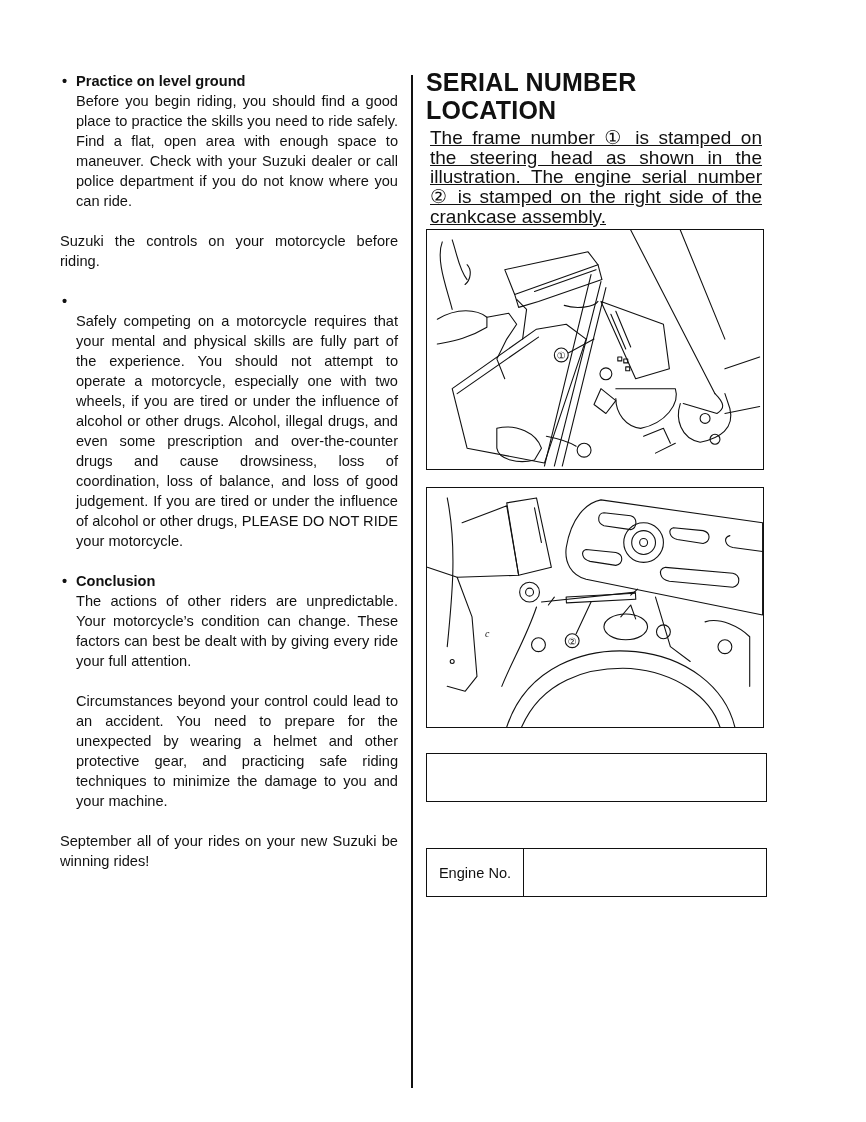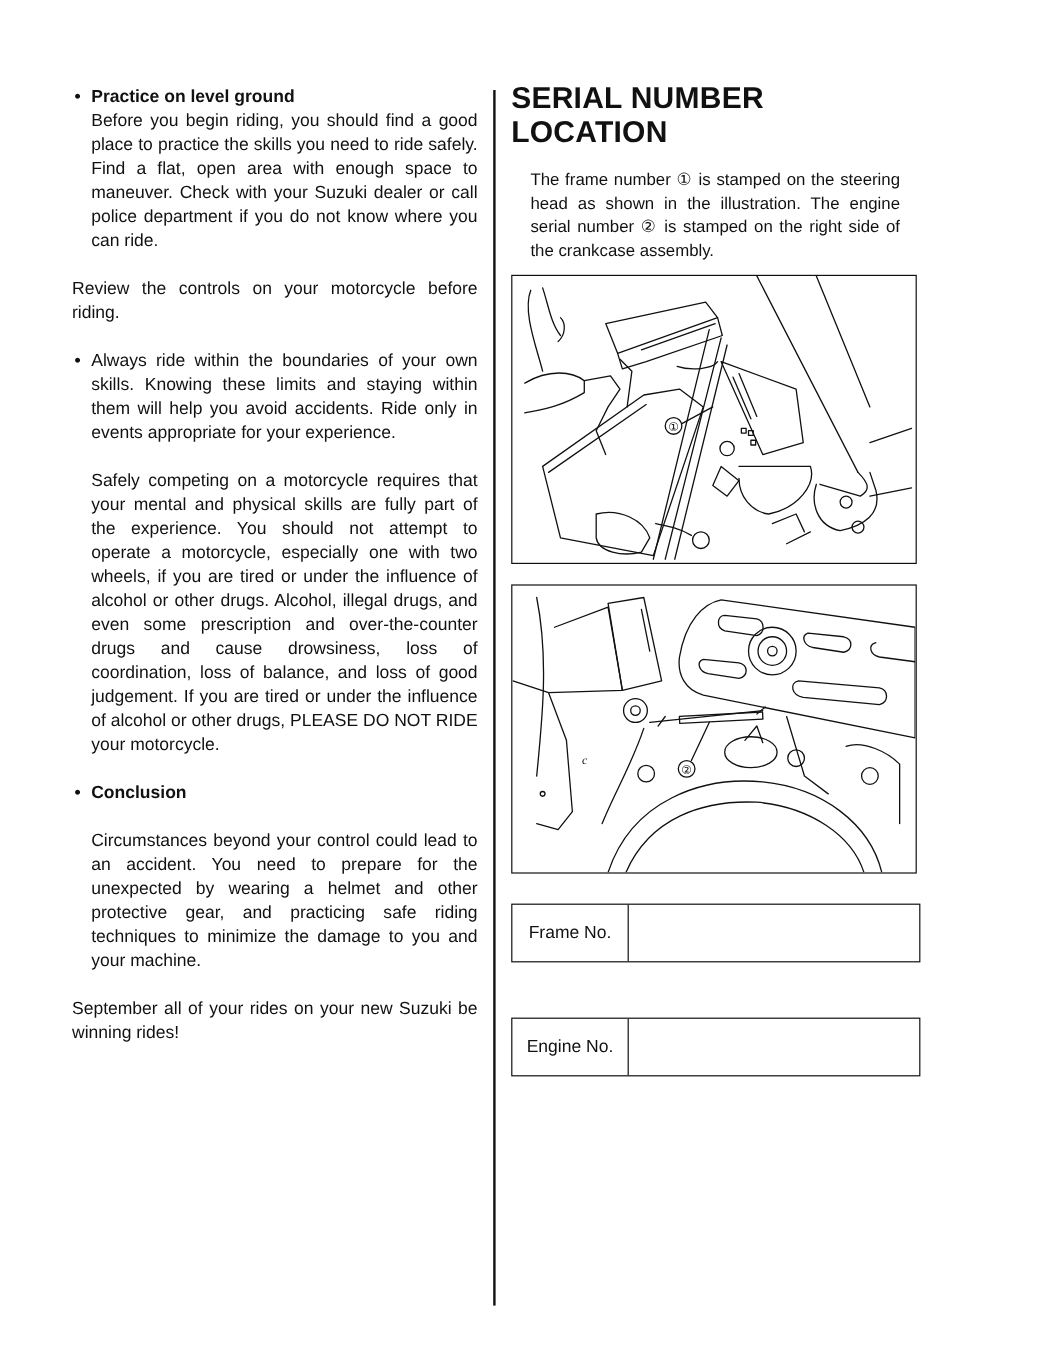--- a/index.html
+++ b/index.html
@@ -7,53 +7,53 @@
          font-family: "Liberation Sans", sans-serif; color: #111111; }
   .col-left { position: absolute; left: 60px; top: 71px; width: 338px; font-size: 14.6px; line-height: 20px; }
   .col-right { position: absolute; left: 426px; top: 68px; width: 340px; }
   .divider { position: absolute; left: 411px; top: 75px; width: 2px; height: 1013px; background: #111; }
   .bullet-item { position: relative; padding-left: 16px; }
   .bullet-dot { position: absolute; left: 2px; top: 0; font-weight: bold; }
   .bullet-title { font-weight: bold; display: block; }
   .para { text-align: justify; text-align-last: left; margin: 0; }
   .gap { height: 20px; }
   .heading { font-size: 25px; font-weight: bold; letter-spacing: 0.2px; margin: 0 0 4px 0; line-height: 28px; }
-  .intro { font-size: 14px; line-height: 19.7px; text-align: justify; margin: 16px; }
+  .intro { font-size: 19px; line-height: 19.7px; text-align: justify; margin: 4px; text-decoration: underline; }
   .figure { border: 1.5px solid #111; box-sizing: border-box; width: 338px; height: 241px; position: relative; overflow: hidden; background: #fff; }
   .figure svg { width: 100%; height: 100%; display: block; }
   .fig1 { position: absolute; left: 426px; top: 229px; }
   .fig2 { position: absolute; left: 426px; top: 487px; }
   .num-box { position: absolute; left: 426px; width: 341px; height: 49px; border: 1.5px solid #111; box-sizing: border-box; display: flex; }
   .num-label { width: 96px; border-right: 1.5px solid #111; display: flex; align-items: center; justify-content: center; font-size: 14.6px; }
   .num-value { flex: 1; }
   .frame-box { top: 753px; }
   .engine-box { top: 827px; margin-top: 21px; }
 </style>
 </head>
 <body>
 
 <div class="col-left">
   <div class="bullet-item">
     <span class="bullet-dot">•</span>
     <span class="bullet-title">Practice on level ground</span>
     <p class="para">Before you begin riding, you should find a good place to practice the skills you need to ride safely. Find a flat, open area with enough space to maneuver. Check with your Suzuki dealer or call police department if you do not know where you can ride.</p>
   </div>
   <div class="gap"></div>
-  <p class="para">Review the controls on your motorcycle before riding.</p>
+  <p class="para">Suzuki the controls on your motorcycle before riding.</p>
   <div class="gap"></div>
   <div class="bullet-item">
     <span class="bullet-dot">•</span>
-    <p class="para">Always ride within the boundaries of your own skills. Knowing these limits and staying within them will help you avoid accidents. Ride only in events appropriate for your experience.</p>
     <div class="gap"></div>
     <p class="para">Safely competing on a motorcycle requires that your mental and physical skills are fully part of the experience. You should not attempt to operate a motorcycle, especially one with two wheels, if you are tired or under the influence of alcohol or other drugs. Alcohol, illegal drugs, and even some prescription and over-the-counter drugs and cause drowsiness, loss of coordination, loss of balance, and loss of good judgement. If you are tired or under the influence of alcohol or other drugs, PLEASE DO NOT RIDE your motorcycle.</p>
   </div>
   <div class="gap"></div>
   <div class="bullet-item">
     <span class="bullet-dot">•</span>
     <span class="bullet-title">Conclusion</span>
+    <p class="para">The actions of other riders are unpredictable. Your motorcycle’s condition can change. These factors can best be dealt with by giving every ride your full attention.</p>
     <div class="gap"></div>
     <p class="para">Circumstances beyond your control could lead to an accident. You need to prepare for the unexpected by wearing a helmet and other protective gear, and practicing safe riding techniques to minimize the damage to you and your machine.</p>
   </div>
   <div class="gap"></div>
   <p class="para">September all of your rides on your new Suzuki be winning rides!</p>
 </div>
 
 <div class="divider"></div>
 
 <div class="col-right">
@@ -148,19 +148,18 @@
     <text x="58" y="150" font-size="10" fill="#111" stroke="none" font-family="Liberation Serif, serif" font-style="italic">c</text>
     <path d="M230 110 L245 160 L265 175 M280 135 C295 130 315 140 325 150 L325 200"></path>
 
     <circle cx="146" cy="154" r="7"></circle>
     <text x="146" y="158" font-size="10" text-anchor="middle" fill="#111" stroke="none" font-family="Liberation Sans, sans-serif">②</text>
     <path d="M150 147 L165 115"></path>
   </svg>
 </div>
 
 <div class="num-box frame-box">
-  <div class="num-label">Frame No.</div>
   <div class="num-value"></div>
 </div>
 <div class="num-box engine-box">
   <div class="num-label">Engine No.</div>
   <div class="num-value"></div>
 </div>
 
 </body></html>

